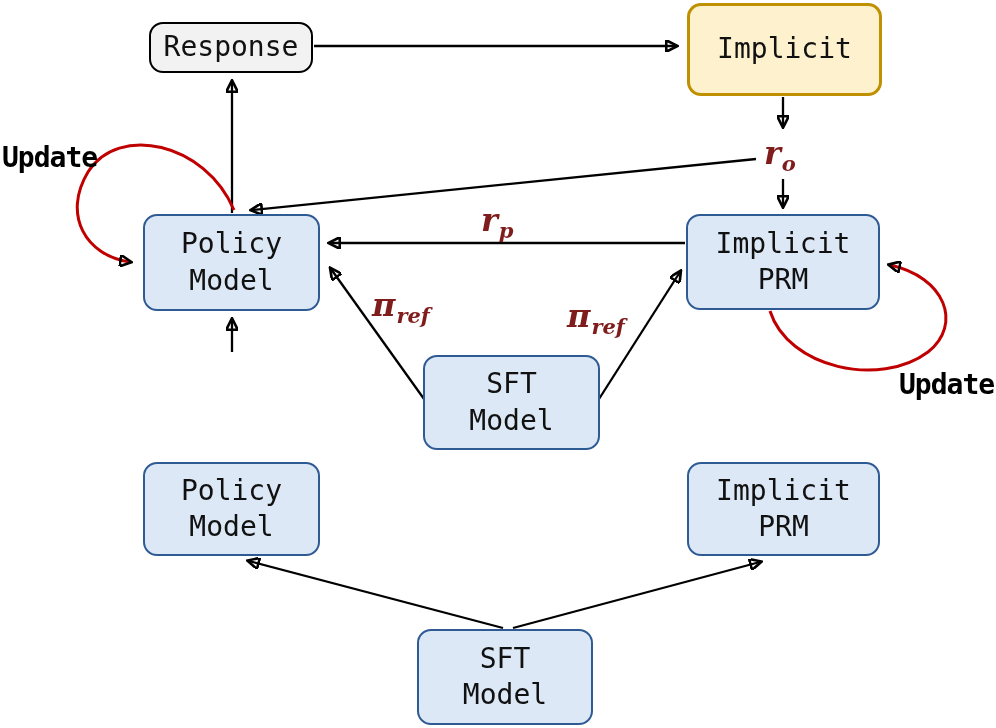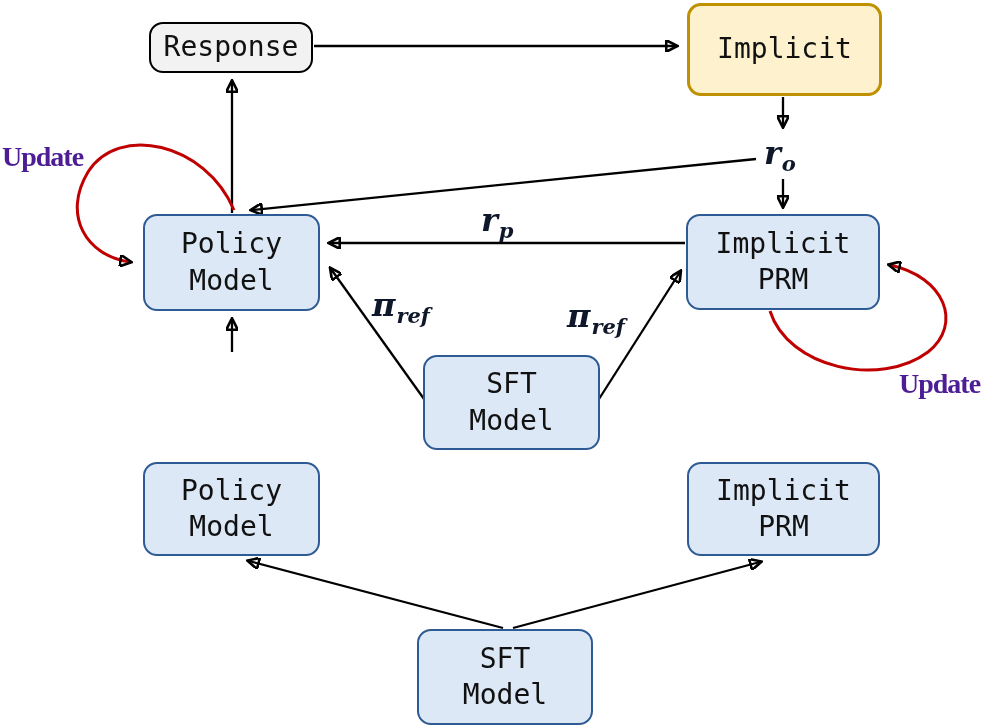--- a/index.html
+++ b/index.html
@@ -54,31 +54,30 @@
     border: 2.6px solid var(--io_box_border, #000000);
   }
   .box.verifier {
     background: var(--verifier_box_fill, #fdf2cd);
     border: 3px solid var(--verifier_box_border, #bf9000);
   }
   .update-label {
     position: absolute;
     font-weight: bold;
     font-size: 28px;
-    color: #4c1d95;
+    color: #000000;
     letter-spacing: -1px;
-    font-family: Liberation Serif, serif;
   }
   .math-label {
     position: absolute;
     font-family: "DejaVu Serif", "Liberation Serif", serif;
     font-style: italic;
     font-weight: bold;
     font-size: 32px;
-    color: #0f172a;
+    color: #7f1d1d;
     text-align: center;
   }
   .math-label .sub {
     font-size: 21px;
     vertical-align: -7px;
     margin-left: 1px;
   }
 </style>
 </head>
 <body>

